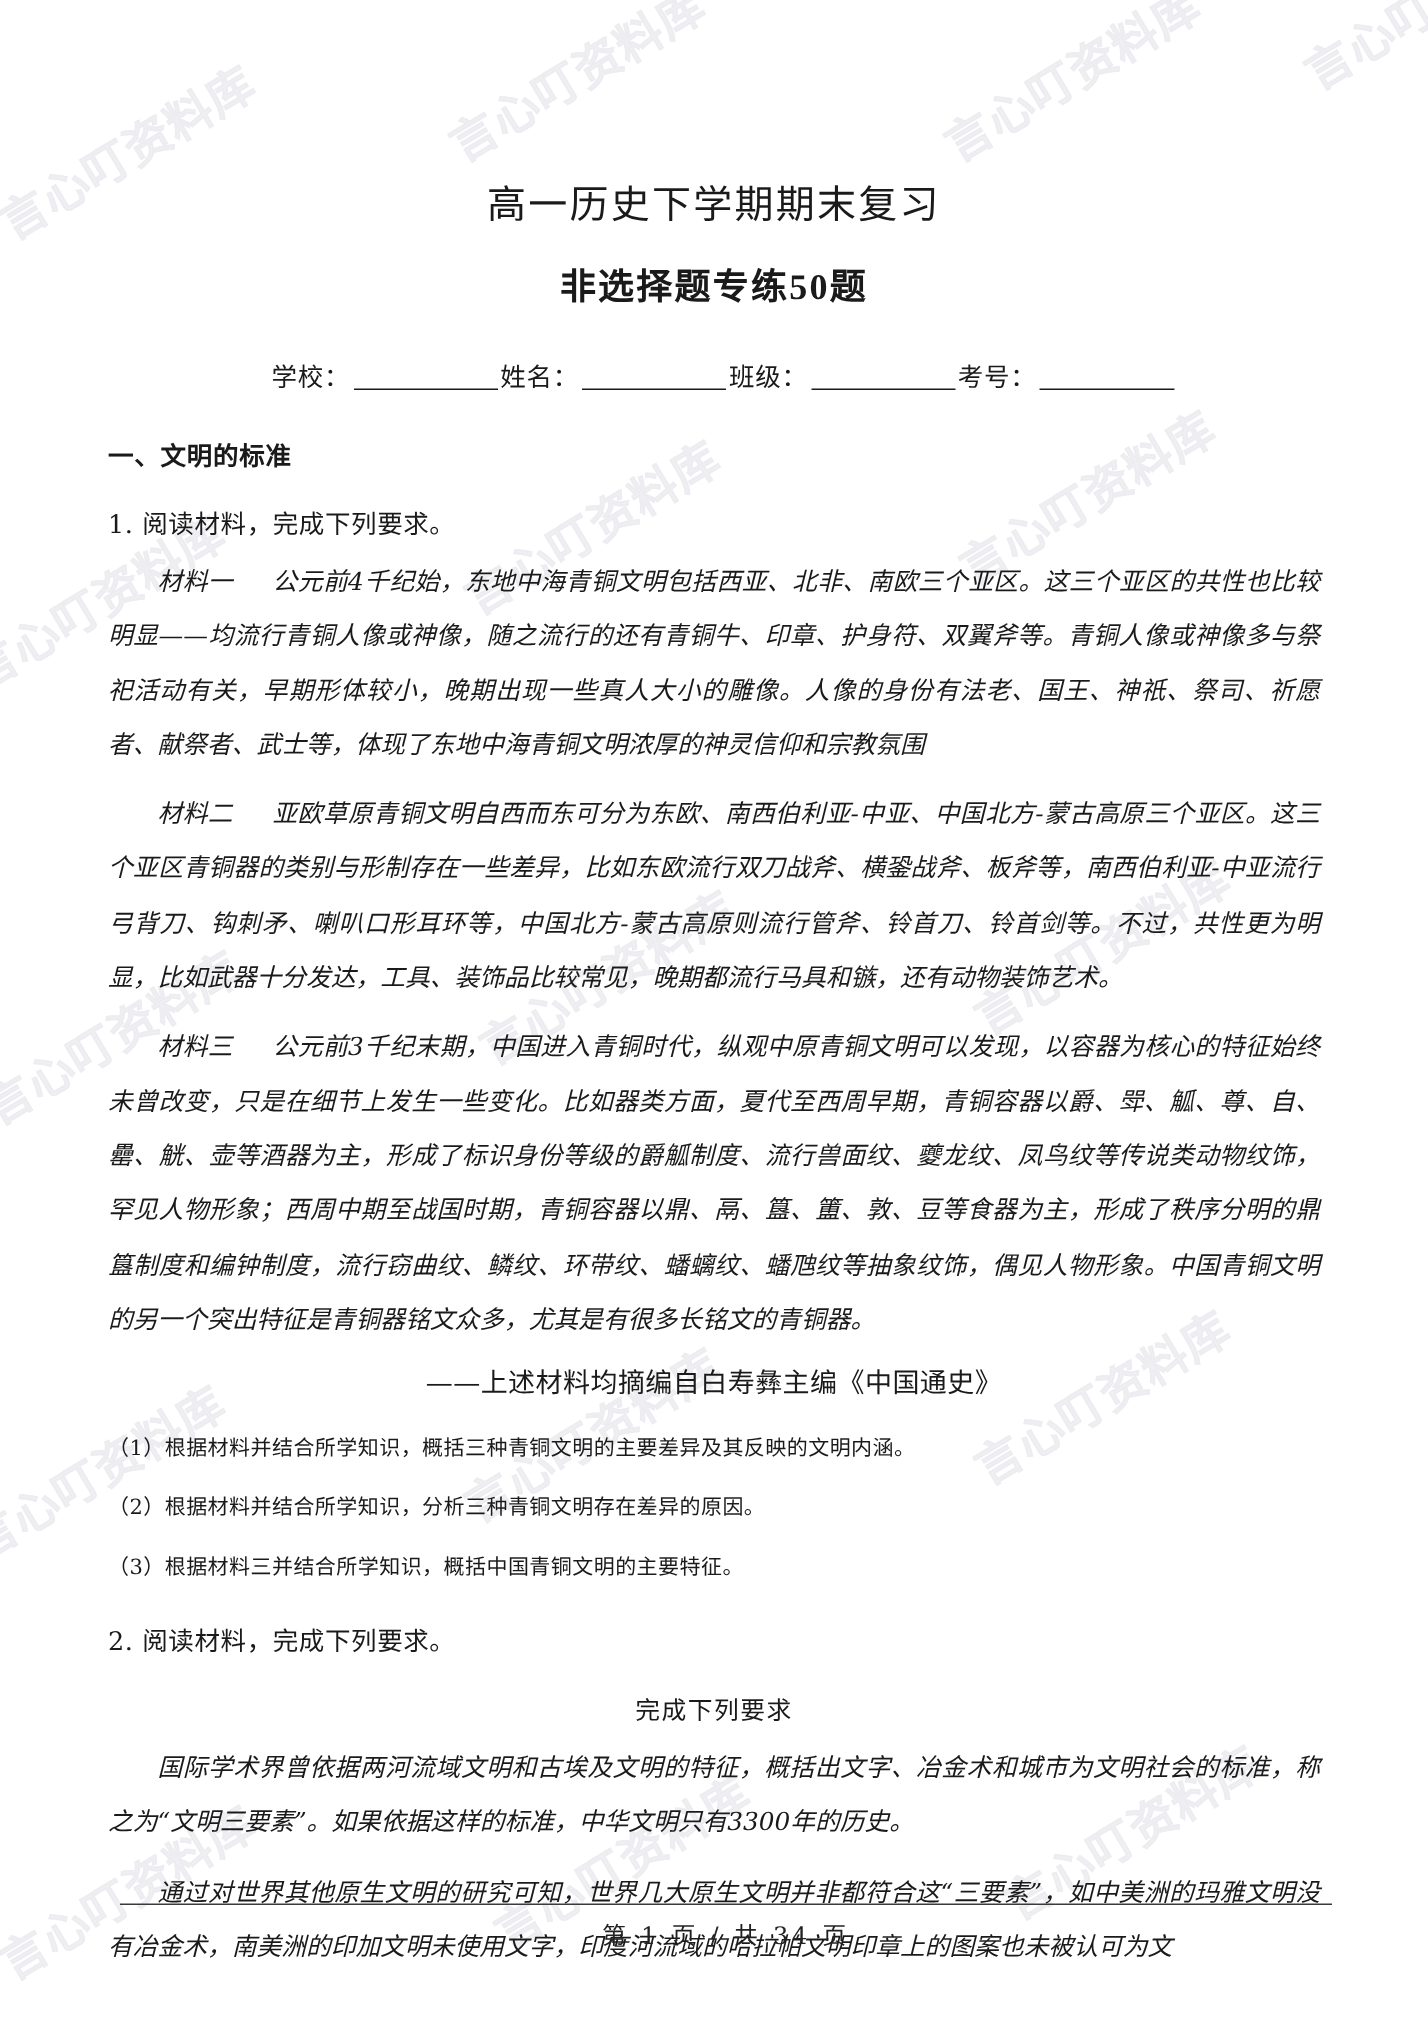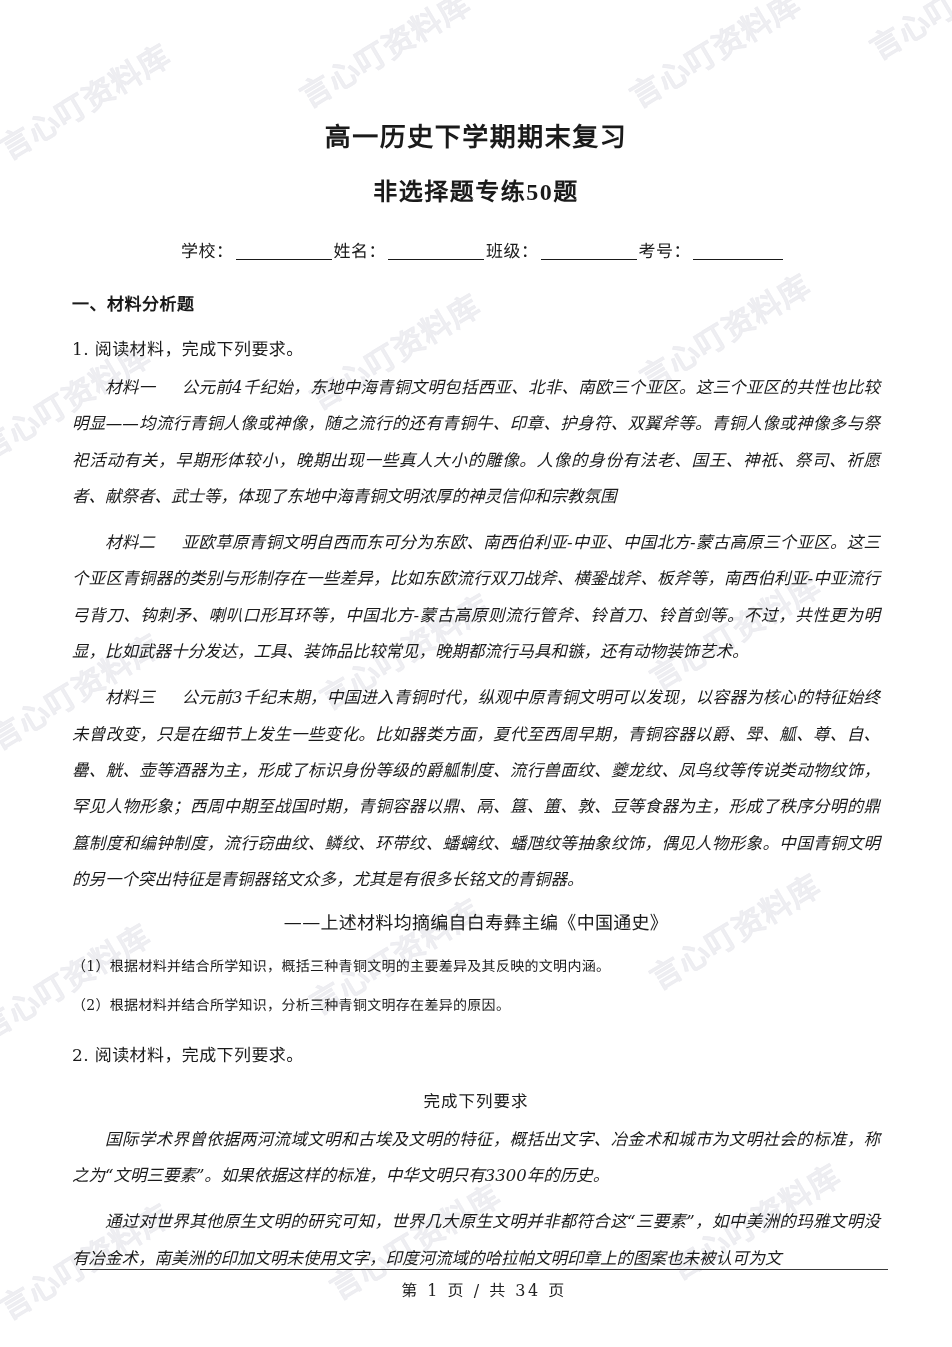--- a/index.html
+++ b/index.html
@@ -41,21 +41,21 @@
   
   .content {
     position: relative;
     z-index: 2;
     padding: 0 72px;
   }
 
   .title-main {
     text-align: center;
     font-size: 26px;
-    font-weight: 700;
+    font-weight: 400;
     letter-spacing: 1.5px;
     margin: 0;
     padding-top: 122px;
     line-height: 1.2;
     font-family: "DejaVu Serif", "Liberation Serif", serif;
   }
   .title-sub {
     text-align: center;
     font-size: 24px;
     font-weight: 700;
@@ -194,34 +194,35 @@
       <span class="info-label">学校：</span>
       <span class="info-blank"></span>
       <span class="info-label">姓名：</span>
       <span class="info-blank"></span>
       <span class="info-label">班级：</span>
       <span class="info-blank"></span>
       <span class="info-label">考号：</span>
       <span class="info-blank last"></span>
     </div>
 
-    <div class="section-head">一、材料分析题</div>
+    <div class="section-head">一、文明的标准</div>
 
     <div class="q-line">1. 阅读材料，完成下列要求。</div>
 
     <p class="para"><span class="lead">材料一</span><span>公元前4千纪始，东地中海青铜文明包括西亚、北非、南欧三个亚区。这三个亚区的共性也比较明显——均流行青铜人像或神像，随之流行的还有青铜牛、印章、护身符、双翼斧等。青铜人像或神像多与祭祀活动有关，早期形体较小，晚期出现一些真人大小的雕像。人像的身份有法老、国王、神祇、祭司、祈愿者、献祭者、武士等，体现了东地中海青铜文明浓厚的神灵信仰和宗教氛围</span></p>
 
     <p class="para"><span class="lead">材料二</span><span>亚欧草原青铜文明自西而东可分为东欧、南西伯利亚-中亚、中国北方-蒙古高原三个亚区。这三个亚区青铜器的类别与形制存在一些差异，比如东欧流行双刀战斧、横銎战斧、板斧等，南西伯利亚-中亚流行弓背刀、钩刺矛、喇叭口形耳环等，中国北方-蒙古高原则流行管斧、铃首刀、铃首剑等。不过，共性更为明显，比如武器十分发达，工具、装饰品比较常见，晚期都流行马具和镞，还有动物装饰艺术。</span></p>
 
     <p class="para"><span class="lead">材料三</span><span>公元前3千纪末期，中国进入青铜时代，纵观中原青铜文明可以发现，以容器为核心的特征始终未曾改变，只是在细节上发生一些变化。比如器类方面，夏代至西周早期，青铜容器以爵、斝、觚、尊、自、罍、觥、壶等酒器为主，形成了标识身份等级的爵觚制度、流行兽面纹、夔龙纹、凤鸟纹等传说类动物纹饰，罕见人物形象；西周中期至战国时期，青铜容器以鼎、鬲、簋、簠、敦、豆等食器为主，形成了秩序分明的鼎簋制度和编钟制度，流行窃曲纹、鳞纹、环带纹、蟠螭纹、蟠虺纹等抽象纹饰，偶见人物形象。中国青铜文明的另一个突出特征是青铜器铭文众多，尤其是有很多长铭文的青铜器。</span></p>
 
     <div class="attribution">——上述材料均摘编自白寿彝主编《中国通史》</div>
 
     <div class="sub-q">（1）根据材料并结合所学知识，概括三种青铜文明的主要差异及其反映的文明内涵。</div>
     <div class="sub-q">（2）根据材料并结合所学知识，分析三种青铜文明存在差异的原因。</div>
+    <div class="sub-q">（3）根据材料三并结合所学知识，概括中国青铜文明的主要特征。</div>
 
     <div class="q-line">2. 阅读材料，完成下列要求。</div>
 
     <div class="doc-title2">完成下列要求</div>
 
     <p class="para">国际学术界曾依据两河流域文明和古埃及文明的特征，概括出文字、冶金术和城市为文明社会的标准，称之为“文明三要素”。如果依据这样的标准，中华文明只有3300年的历史。</p>
     <p class="para">通过对世界其他原生文明的研究可知，世界几大原生文明并非都符合这“三要素”，如中美洲的玛雅文明没有冶金术，南美洲的印加文明未使用文字，印度河流域的哈拉帕文明印章上的图案也未被认可为文</p>
 
   </div>
 

